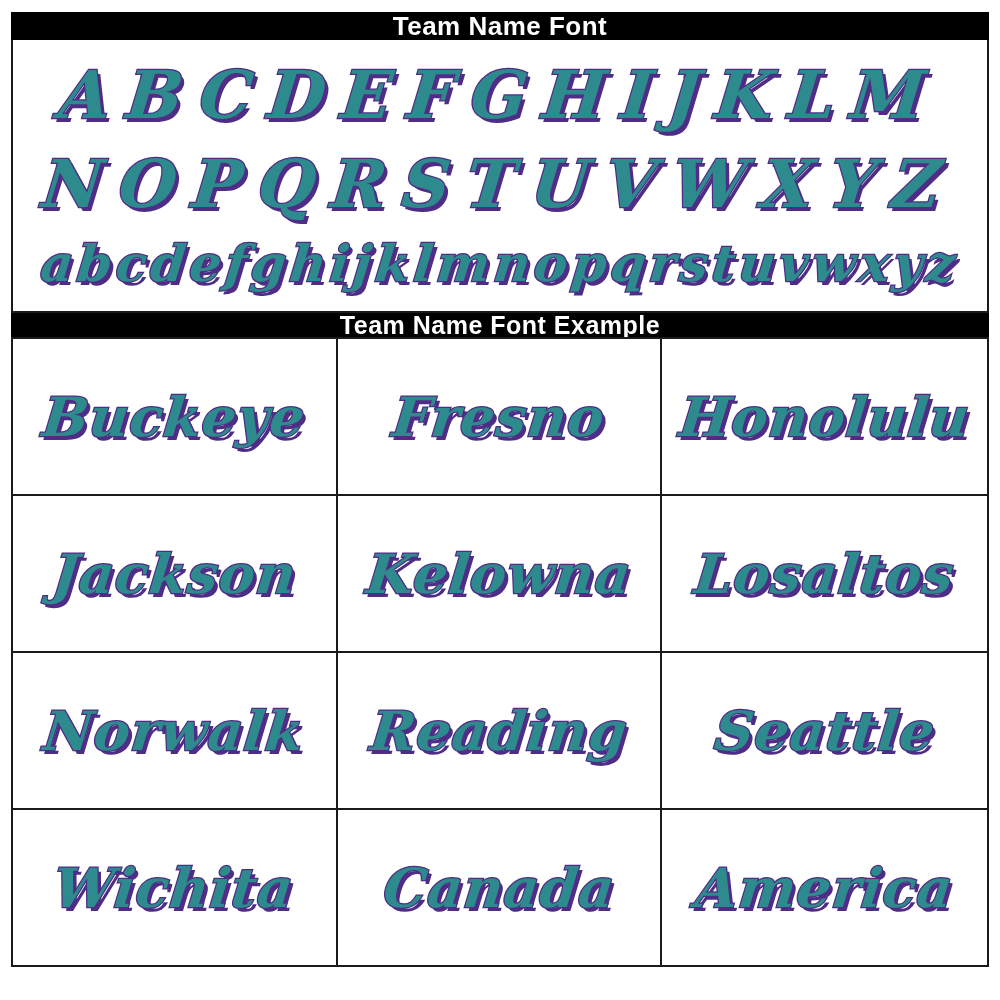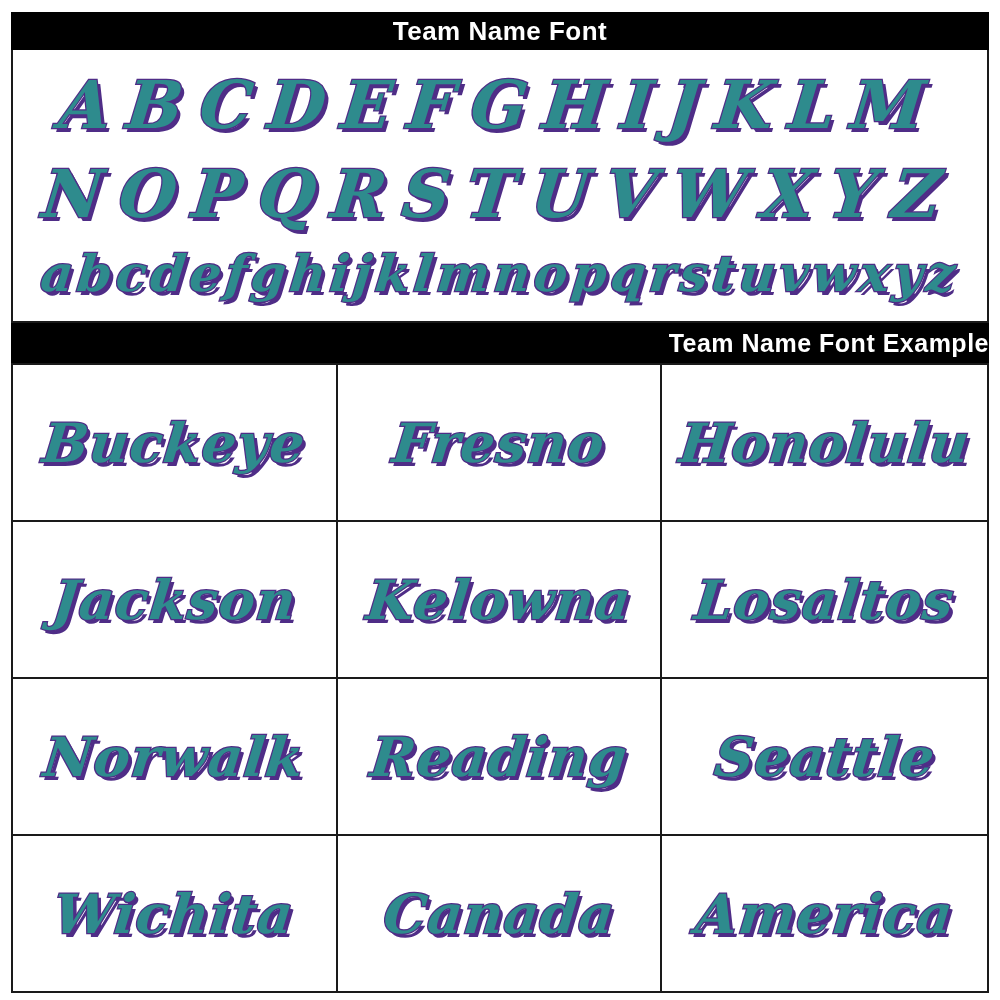--- a/index.html
+++ b/index.html
@@ -12,32 +12,31 @@
   }
   .page {
     width: 1000px;
     height: 1000px;
     background: #ffffff;
     padding: 12px 11px 0 11px;
   }
   .header-bar {
     background: var(--header-bg, #000000);
     color: var(--header-text, #ffffff);
-    height: 38px;
+    height: 28px;
     display: flex;
     align-items: center;
     justify-content: center;
     font-weight: bold;
     font-size: 26px;
     letter-spacing: 0.5px;
   }
   .header-bar.second {
-    height: 40px;
+    height: 24px;
     font-size: 25px;
-    justify-content: flex-end;
   }
   
   .script {
     font-family: "DejaVu Serif", serif;
     font-style: italic;
     font-weight: 700;
     color: var(--fill, #2e8b8d);
     -webkit-text-stroke: 2.5px var(--outline, #4f2d87);
     paint-order: stroke fill;
     text-shadow: 4px 4px 0 var(--outline, #4f2d87);

